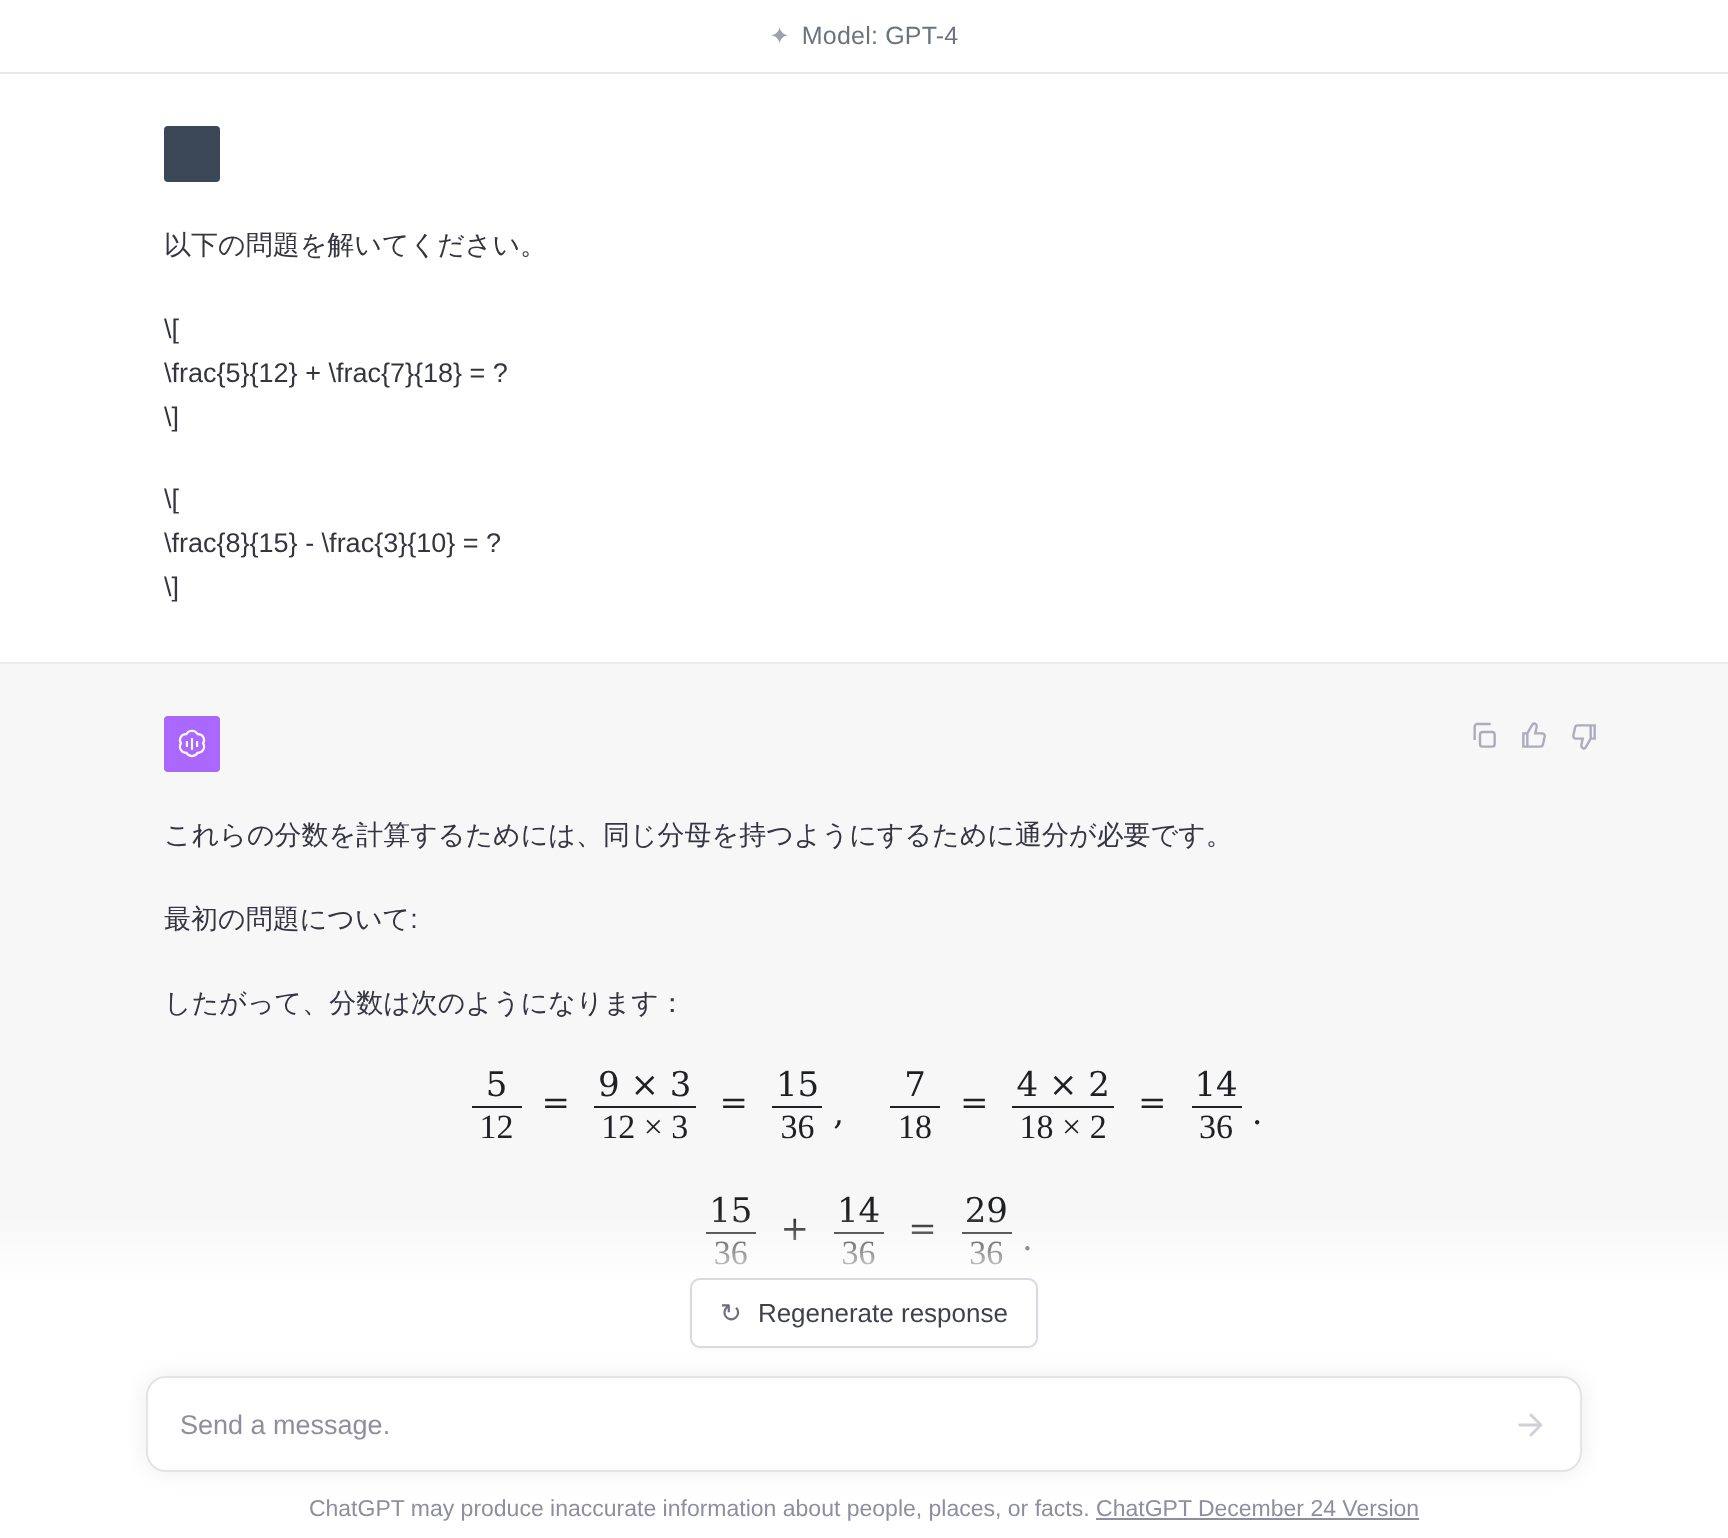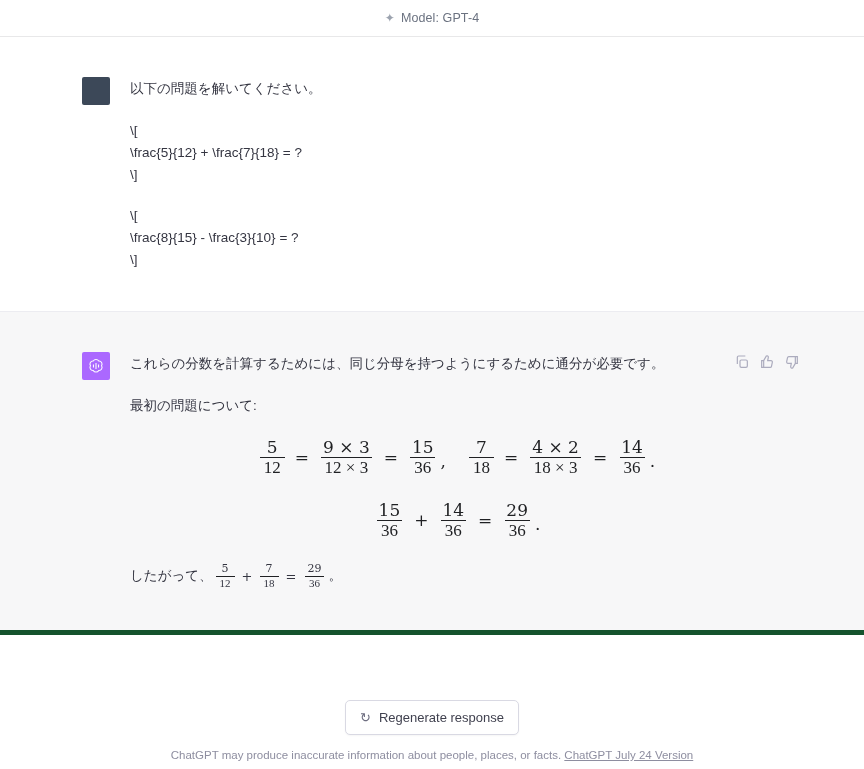--- a/index.html
+++ b/index.html
@@ -49,30 +49,31 @@
   .msg {
     display: flex;
     padding: 22px 0 22px 0;
   }
   .msg-user {
     background: #ffffff;
     border-bottom: 1px solid #ececf1;
   }
   .msg-assistant {
     background: #f7f7f8;
-    border-bottom: 5px solid #14532d;
+    border-bottom: 1px solid #14532d;
     position: relative;
     justify-content: flex-end;
   }
   .msg-inner {
     width: 700px;
-    margin: 18px auto;
+    margin: 4px auto;
     display: flex;
     gap: 20px;
     position: relative;
+    flex-direction: column;
   }
   .avatar {
     width: 28px;
     height: 28px;
     border-radius: 2px;
     flex: 0 0 28px;
     display: flex;
     align-items: center;
     justify-content: center;
   }
@@ -298,20 +299,21 @@
           </span>
           <span>
             <svg width="16" height="16" viewBox="0 0 24 24" fill="none" stroke="currentColor" stroke-width="1.8">
               <path d="M17 14V4h3v10h-3zM17 14l-4 7a2 2 0 0 1-3-2l1-5H6a2 2 0 0 1-2-2.4l1.3-6A2 2 0 0 1 7.2 4H17"></path>
             </svg>
           </span>
         </div>
 
         <p>これらの分数を計算するためには、同じ分母を持つようにするために通分が必要です。</p>
         <p>最初の問題について:</p>
+        <p>したがって、分数は次のようになります：</p>
 
         <div class="math-block">
           <span class="frac">
             <span class="num">5</span>
             <span class="den">12</span>
           </span>
           <span class="op">=</span>
           <span class="frac">
             <span class="num">9 × 3</span>
             <span class="den">12 × 3</span>
@@ -323,21 +325,21 @@
           </span>
           <span class="comma">,</span>
           <span style="width:18px;display:inline-block"></span>
           <span class="frac">
             <span class="num">7</span>
             <span class="den">18</span>
           </span>
           <span class="op">=</span>
           <span class="frac">
             <span class="num">4 × 2</span>
-            <span class="den">18 × 3</span>
+            <span class="den">18 × 2</span>
           </span>
           <span class="op">=</span>
           <span class="frac">
             <span class="num">14</span>
             <span class="den">36</span>
           </span>
           <span class="period">.</span>
         </div>
 
 
@@ -384,18 +386,26 @@
 </div>
 
 <div class="composer-wrap">
   <div class="regen-row">
     <button class="regen-btn">
       <span class="refresh">↻</span>
       <span>Regenerate response</span>
     </button>
   </div>
 
+  <div class="composer">
+    <input type="text" placeholder="Send a message." style="">
+    <span class="send-btn">
+      <svg width="17" height="17" viewBox="0 0 24 24" fill="none" stroke="currentColor" stroke-width="2" stroke-linecap="round" stroke-linejoin="round">
+        <path d="M4 12h14M12 5l7 7-7 7"></path>
+      </svg>
+    </span>
+  </div>
 
   <div class="footer-note">
     <span>ChatGPT may produce inaccurate information about people, places, or facts.</span>
-    <a href="#">ChatGPT July 24 Version</a>
+    <a href="#">ChatGPT December 24 Version</a>
   </div>
 </div>
 
 </body></html>

